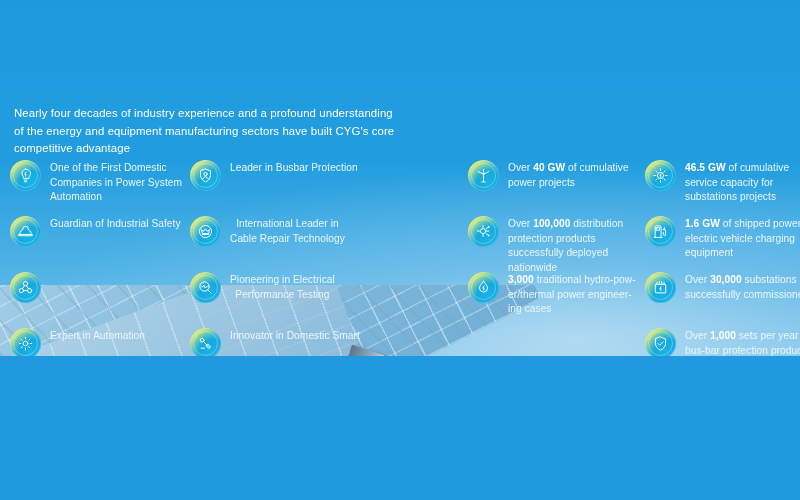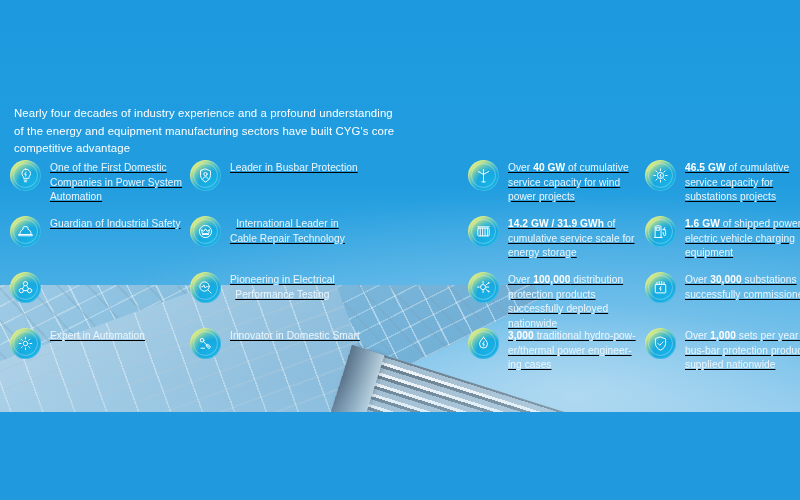--- a/index.html
+++ b/index.html
@@ -1,21 +1,21 @@
 <!DOCTYPE html>
 <html><head>
 <meta charset="utf-8">
 <style>
   html,body{margin:0;padding:0;}
   body{
     width:800px;height:500px;overflow:hidden;
     font-family:"Liberation Sans","DejaVu Sans",sans-serif;
     background:#2099de;
   }
-  .stage{position:relative;width:800px;height:412px;overflow:hidden;
+  .stage{position:relative;width:800px;height:356px;overflow:hidden;
     background:linear-gradient(180deg,#1d9adf 0%,#219ddf 45%,#54b4e6 78%,#8ecbee 100%);}
 
   
   .sky-glow{position:absolute;inset:0;
     background:radial-gradient(120% 85% at 72% 96%, rgba(185,221,242,.85) 0%, rgba(150,205,238,.45) 26%, rgba(33,157,223,0) 58%);
     pointer-events:none;}
 
   
   .buildings{position:absolute;left:0;top:285px;width:800px;height:215px;overflow:hidden;}
 
@@ -62,21 +62,21 @@
   .intro div{white-space:nowrap;}
 
   
   .cols{position:absolute;left:0;top:160px;width:800px;height:230px;}
   .col{position:absolute;top:0;}
   .col-1{left:10px;width:180px;}
   .col-2{left:190px;width:180px;text-align:center;}
   .col-3{left:468px;width:175px;}
   .col-4{left:645px;width:155px;}
 
-  .item{position:relative;display:flex;align-items:flex-start;gap:9px;height:56px;text-decoration:underline;}
+  .item{position:relative;display:flex;align-items:flex-start;gap:9px;height:56px;}
   .item.r1{top:0px}.item.r2{top:0px}.item.r3{top:0px}.item.r4{top:0px}
 
   .badge{flex:0 0 auto;width:31px;height:31px;border-radius:50%;
     background:
       radial-gradient(circle at 70% 78%, #19b3e6 0%, #16a9e0 38%, rgba(22,169,224,0) 72%),
       linear-gradient(135deg,#e9f07a 0%,#c9e584 22%,#76cfb4 52%,#2fb6dd 78%,#1aa7e0 100%);
     box-shadow:0 0 0 1px rgba(255,255,255,.18) inset;
     display:flex;align-items:center;justify-content:center;position:relative;}
   .badge::after{content:"";position:absolute;inset:3px;border-radius:50%;
     border:1px solid rgba(255,255,255,.30);}
@@ -225,36 +225,21 @@
           <div class="badge">
             <svg viewBox="0 0 24 24">
               <path d="M12 11.2V21"></path>
               <path d="M9.6 21h4.8"></path>
               <path d="M11.7 10.2L4.6 6.4M12.3 10.2l7.1-3.8M12 10.4l.1-7"></path>
               <circle cx="12" cy="10.9" r="1.1" class="fl"></circle>
             </svg>
           </div>
           <div class="txt">
             <div class="line"><span>Over </span><b>40 GW</b><span> of cumulative</span></div>
-            <div class="line"><span>service capacity for wind</span></div>
             <div class="line"><span>power projects</span></div>
-          </div>
-        </div>
-        <div class="item r2">
-          <div class="badge">
-            <svg viewBox="0 0 24 24">
-              <rect x="4" y="7.2" width="16" height="11" rx="1"></rect>
-              <path d="M7.4 7.2v11M10.8 7.2v11M14.2 7.2v11M17.6 7.2v11"></path>
-              <path d="M4 5.4h16"></path>
-            </svg>
-          </div>
-          <div class="txt">
-            <div class="line"><b>14.2 GW / 31.9 GWh</b><span> of</span></div>
-            <div class="line"><span>cumulative service scale for</span></div>
-            <div class="line"><span>energy storage</span></div>
           </div>
         </div>
         <div class="item r3">
           <div class="badge">
             <svg viewBox="0 0 24 24">
               <circle cx="11.4" cy="11.4" r="3.6"></circle>
               <path d="M11.4 6.2V3.6M11.4 19.2v-4.2M6.2 11.4H3.4M19.4 11.4h-3.6"></path>
               <path d="M15.4 8.6l2.6-2.2M15.4 14.6l2.8 2.4"></path>
               <circle cx="19.4" cy="5.6" r="1.2" class="fl"></circle>
               <circle cx="19.4" cy="17.6" r="1.2" class="fl"></circle>

